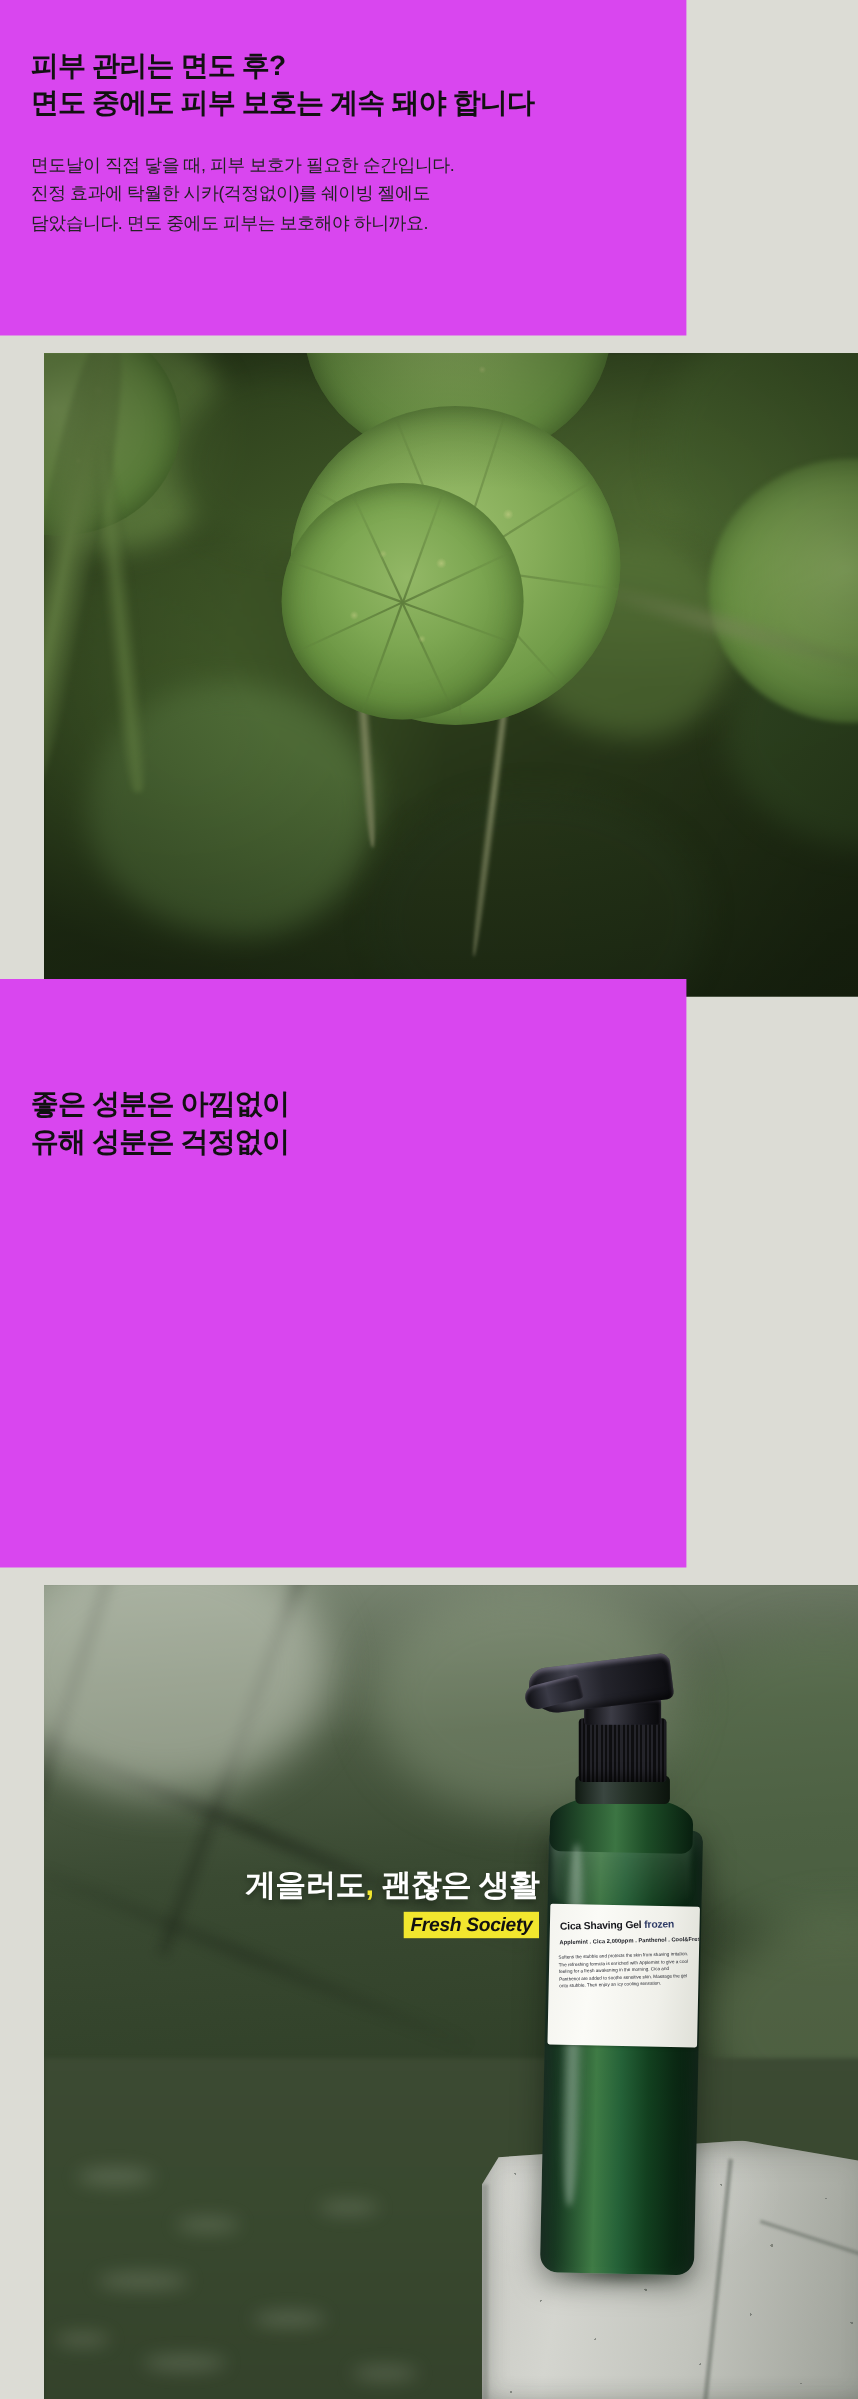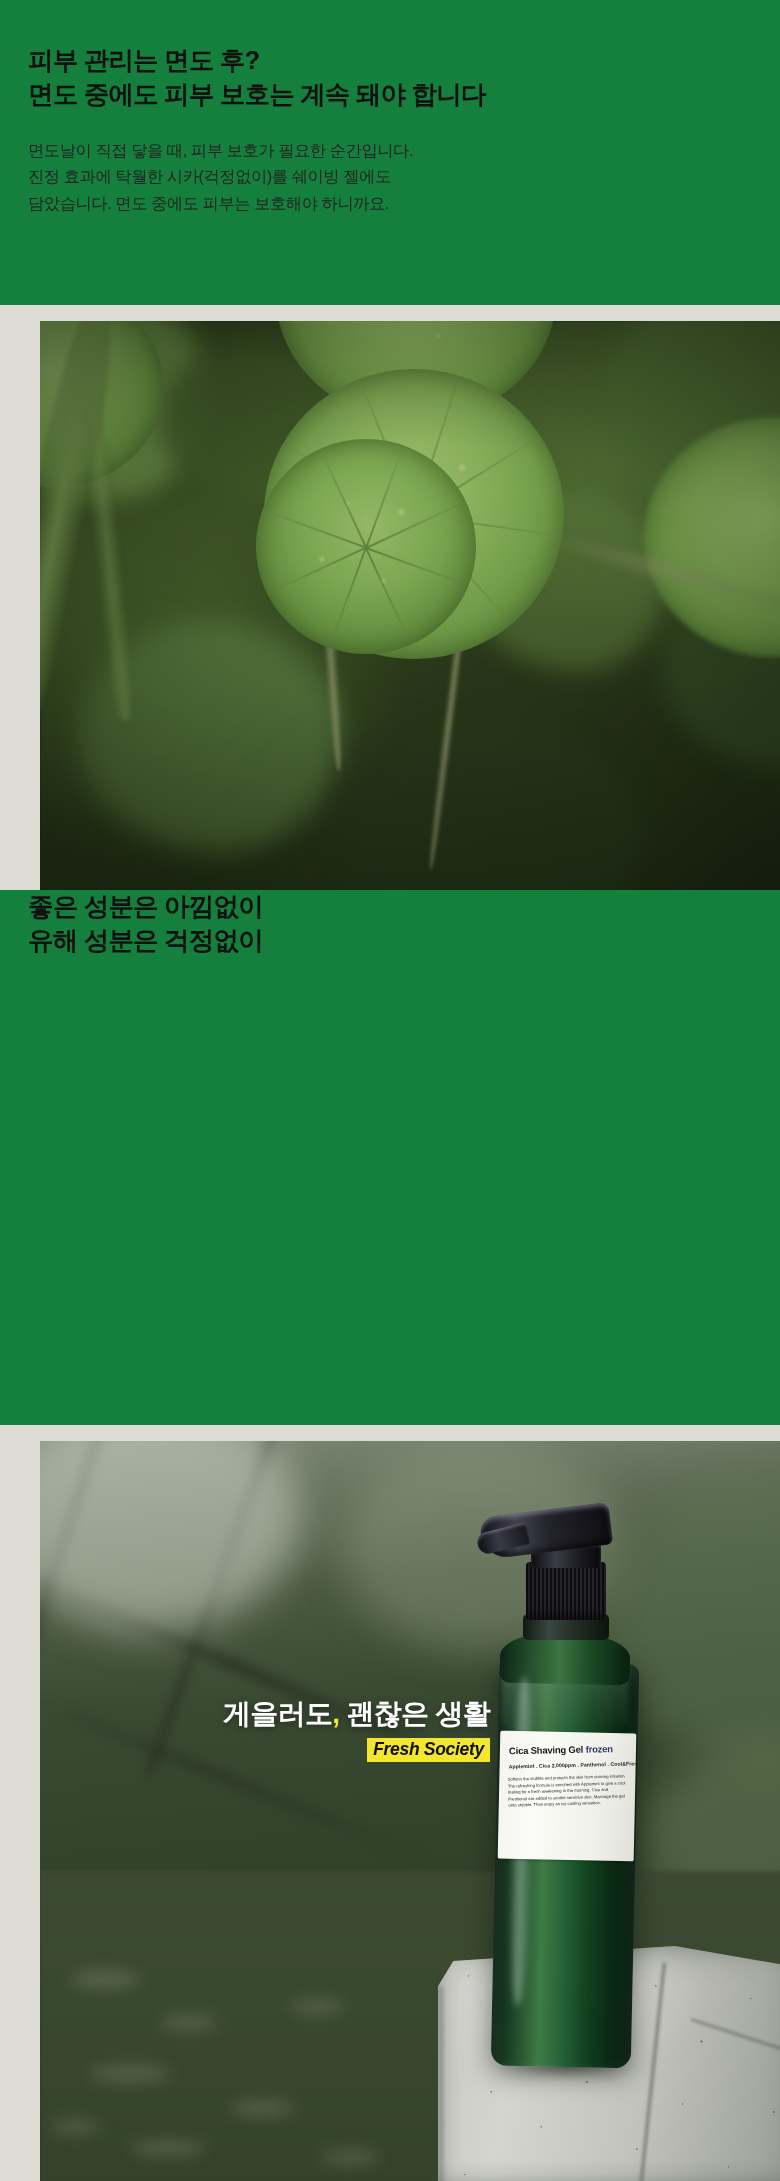--- a/index.html
+++ b/index.html
@@ -5,21 +5,21 @@
   html,body{margin:0;padding:0;}
   body{
     width:780px;height:2181px;overflow:hidden;position:relative;
     background:#dcdcd5;
     font-family:"Liberation Sans","DejaVu Sans",sans-serif;
     -webkit-font-smoothing:antialiased;
   }
   .page{position:relative;width:780px;height:2181px;}
 
   
-  .textblock{position:absolute;left:0;width:780px;background:#15803d;box-sizing:border-box;padding-left:28px;}
+  .textblock{position:absolute;left:0;width:624px;background:#d946ef;box-sizing:border-box;padding-left:28px;}
   .heading{
     font-size:25.5px;font-weight:700;color:#111111;line-height:1.33;
     letter-spacing:-0.8px;white-space:pre-line;margin:0;
   }
   .body{
     font-size:16.3px;font-weight:400;color:#232323;line-height:1.63;
     letter-spacing:-0.45px;white-space:pre-line;margin:0;
   }
   .gap-h{height:25px;}
 
@@ -58,21 +58,21 @@
     background:
       radial-gradient(circle 7px at 66% 34%, rgba(206,210,140,.55),transparent 70%),
       radial-gradient(circle 6px at 30% 56%, rgba(200,206,136,.5),transparent 70%),
       radial-gradient(circle 5px at 58% 66%, rgba(198,206,134,.45),transparent 72%),
       radial-gradient(circle 5px at 42% 30%, rgba(196,202,132,.4),transparent 72%);
   }
   .softshade{position:absolute;inset:0;pointer-events:none;
     background:radial-gradient(ellipse 70% 60% at 50% 45%, rgba(0,0,0,0) 40%, rgba(12,20,8,.45) 100%);}
 
   
-  #sec3{top:890px;height:535px;}
+  #sec3{top:890px;height:535px;padding-top:98px;}
 
   
   #hero{position:absolute;left:0;top:1425px;width:780px;height:756px;overflow:hidden;background:#2d3a26;}
   .hero-bg{position:absolute;inset:0;
     background:
       linear-gradient(175deg,#7e8a77 0%,#67745f 9%,#4b5a42 20%,#3a4a32 34%,#33432b 52%,#2c3a25 70%,#2a3723 100%);
   }
   .hero-water{position:absolute;left:0;top:430px;width:780px;height:326px;
     background:linear-gradient(180deg,#3c4a33 0%,#39492f 40%,#34422b 100%);
     filter:blur(2px);}

